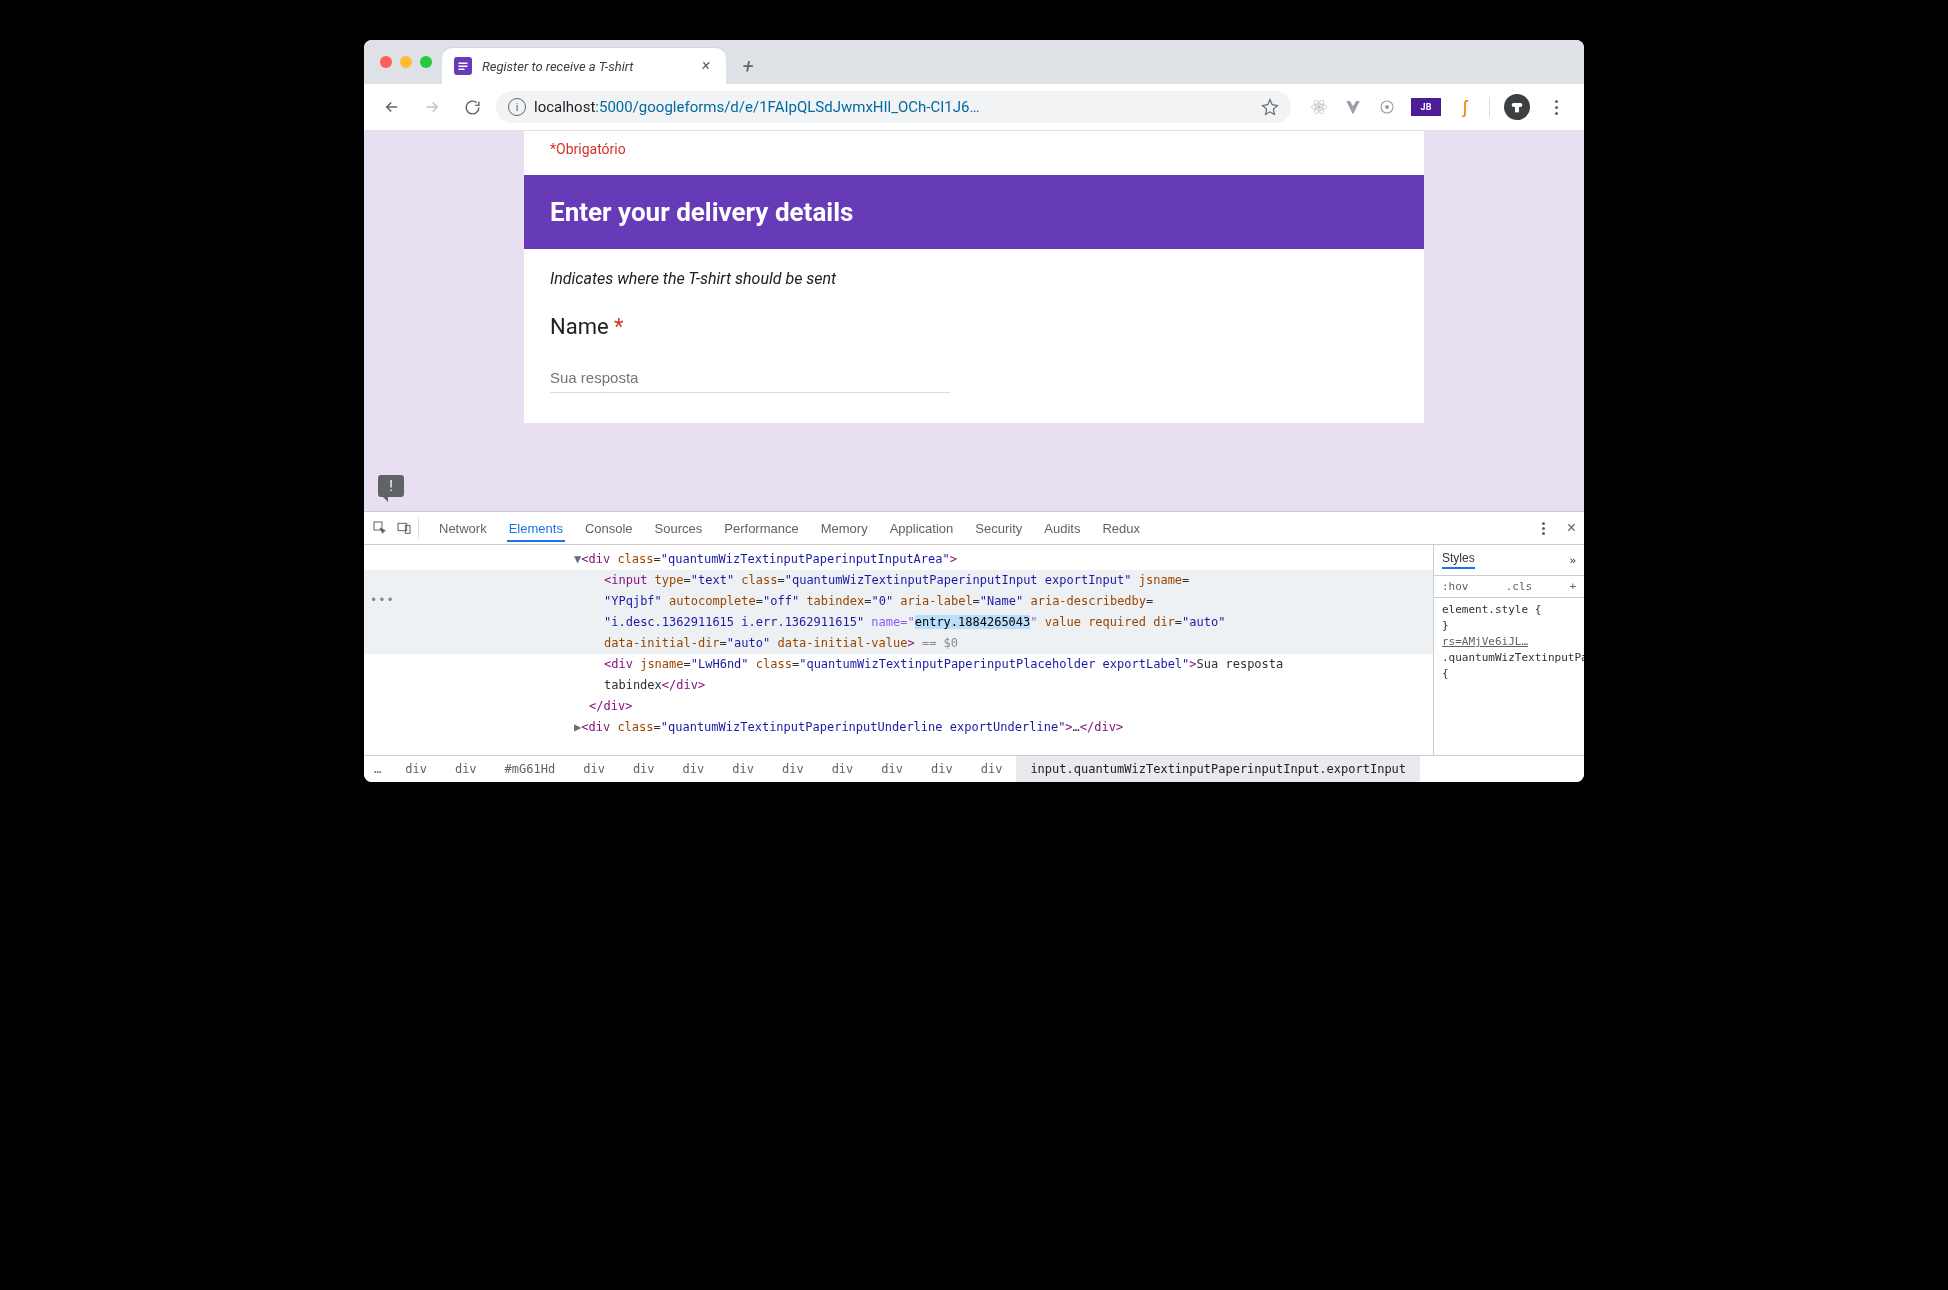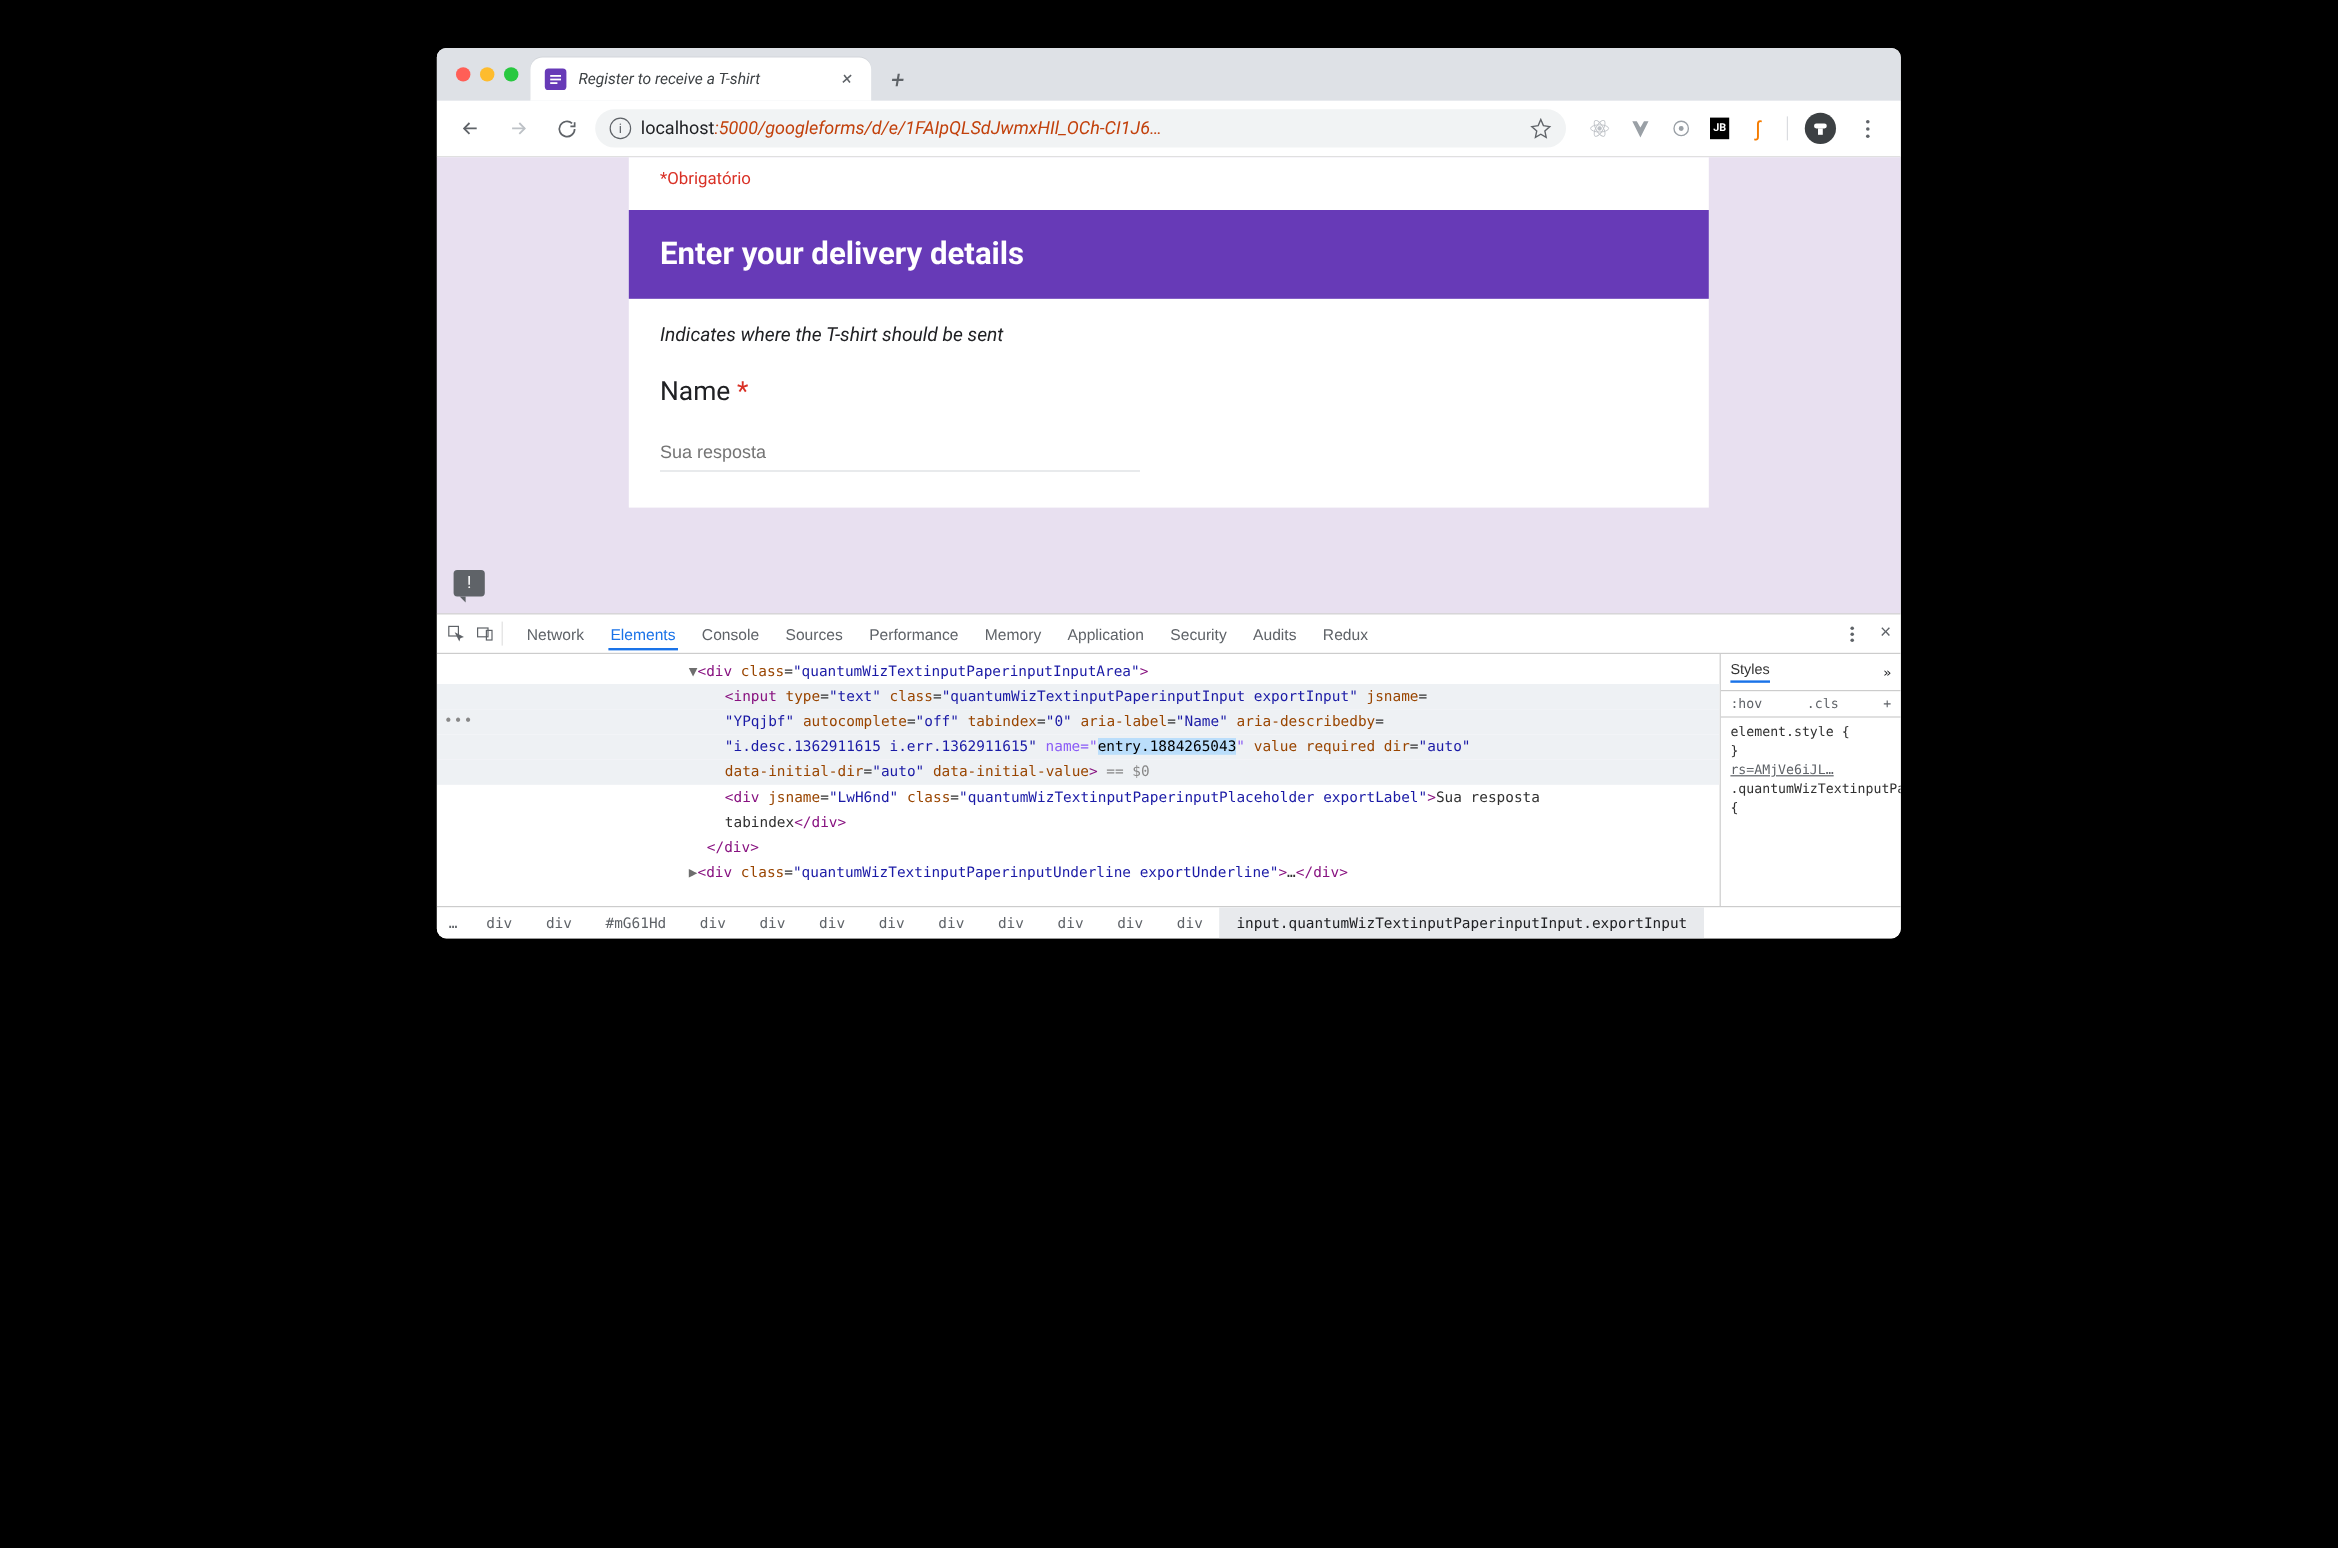--- a/index.html
+++ b/index.html
@@ -115,21 +115,21 @@
     font-size: 15px;
     min-width: 0;
   }
   .omnibox .info-icon {
     width: 16px; height: 16px; border: 1.5px solid #5f6368; border-radius: 50%;
     display: flex; align-items: center; justify-content: center; font-size: 11px; color: #5f6368;
     flex-shrink: 0;
   }
   .omnibox .url { white-space: nowrap; overflow: hidden; text-overflow: ellipsis; flex: 1; }
   .omnibox .url .host { color: #202124; }
-  .omnibox .url .path { color: #c2410c; font-style: italic; }
+  .omnibox .url .path { color: #0369a1; }
   .omnibox .star { color: #5f6368; flex-shrink: 0; }
   .ext-icons { display: flex; align-items: center; gap: 14px; padding: 0 4px 0 10px; }
   .ext-icons .ext { width: 20px; height: 20px; display: flex; align-items: center; justify-content: center; color: #9aa0a6; font-size: 16px; }
   .ext-icons .sep { width: 1px; height: 20px; background: #dadce0; }
   .avatar { width: 26px; height: 26px; border-radius: 50%; background: #3c4043; color:#fff; display:flex; align-items:center; justify-content:center; font-size:14px; }
   .kebab { width: 24px; display:flex; flex-direction:column; align-items:center; gap:3px; cursor:pointer; }
   .kebab span { width:3px; height:3px; background:#5f6368; border-radius:50%; }
 
   
   .page {
@@ -306,21 +306,21 @@
             <svg width="18" height="18" viewBox="0 0 24 24" fill="#9aa0a6">
               <path d="M3 4h5l4 7 4-7h5L12 22z"></path>
             </svg>
           </div>
         <div class="ext">
             <svg width="18" height="18" viewBox="0 0 24 24" fill="none" stroke="#9aa0a6" stroke-width="1.5">
               <circle cx="12" cy="12" r="8"></circle>
               <circle cx="12" cy="12" r="2" fill="#9aa0a6"></circle>
             </svg>
           </div>
-        <div class="ext" style="background:#000000;color:#fff;width:16px;height:18px;font-size:9px;font-weight:bold;">JB</div>
+        <div class="ext" style="background:#4c1d95;color:#fff;width:30px;height:18px;font-size:9px;font-weight:bold;">JB</div>
         <div class="ext" style="color:#f57c00;font-size:18px;">ʃ</div>
         <div class="sep"></div>
         <div class="avatar">
           <svg width="16" height="16" viewBox="0 0 24 24" fill="#fff">
               <rect x="4" y="6" width="16" height="6" rx="3"></rect>
               <rect x="9" y="12" width="6" height="8"></rect>
             </svg>
         </div>
         <div class="kebab">
             <span></span>

